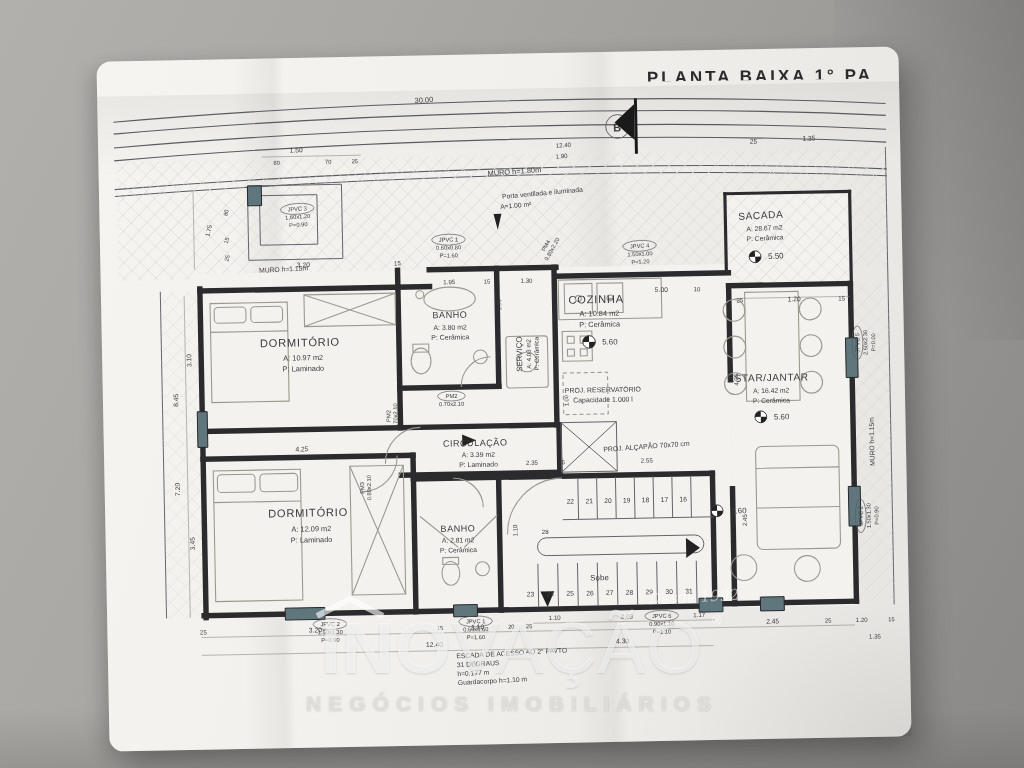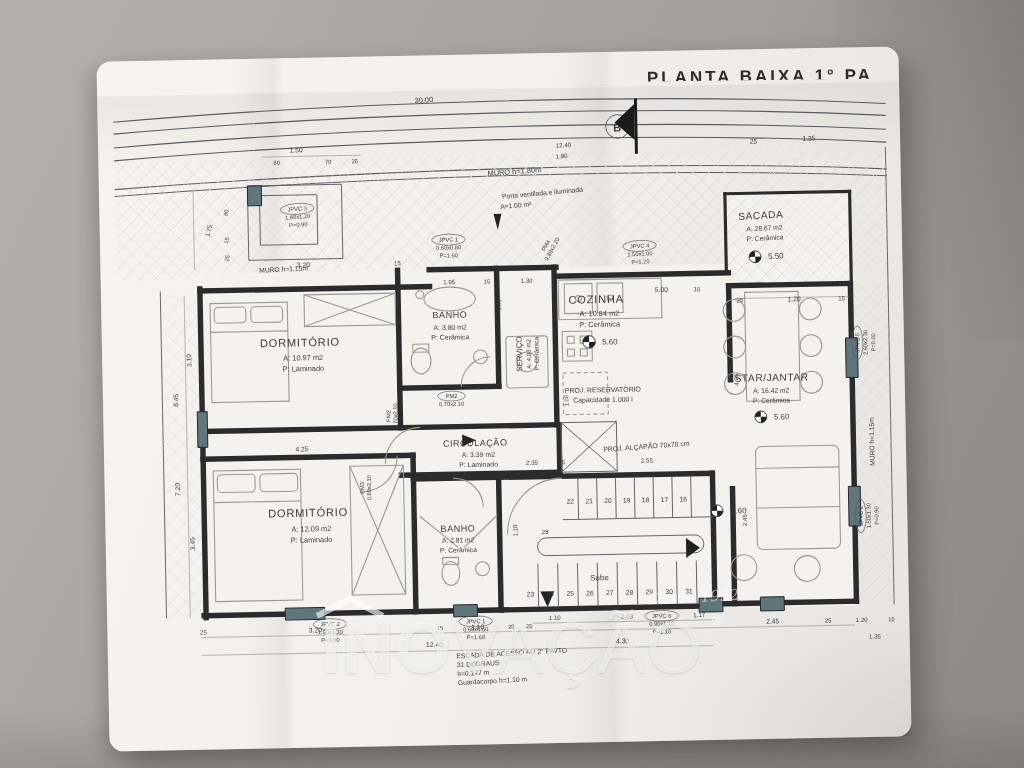--- a/index.html
+++ b/index.html
@@ -499,13 +499,14 @@
 
 <div class="wm">
   <div class="wm-brandrow">
     <svg class="wm-roof" width="70" height="22" viewBox="0 0 70 22">
       <polyline points="2,20 35,3 68,20" fill="none" stroke="rgba(255,255,255,0.62)" stroke-width="6"></polyline>
     </svg>
     <span class="wm-since">Desde 1992</span>
     <span class="wm-brand">INO</span><span class="wm-brand wm-rest">VAÇÃO</span>
     <span class="wm-reg">®</span>
   </div>
+  <div class="wm-tagline">NEGÓCIOS IMOBILIÁRIOS</div>
 </div>
 
 </body></html>

